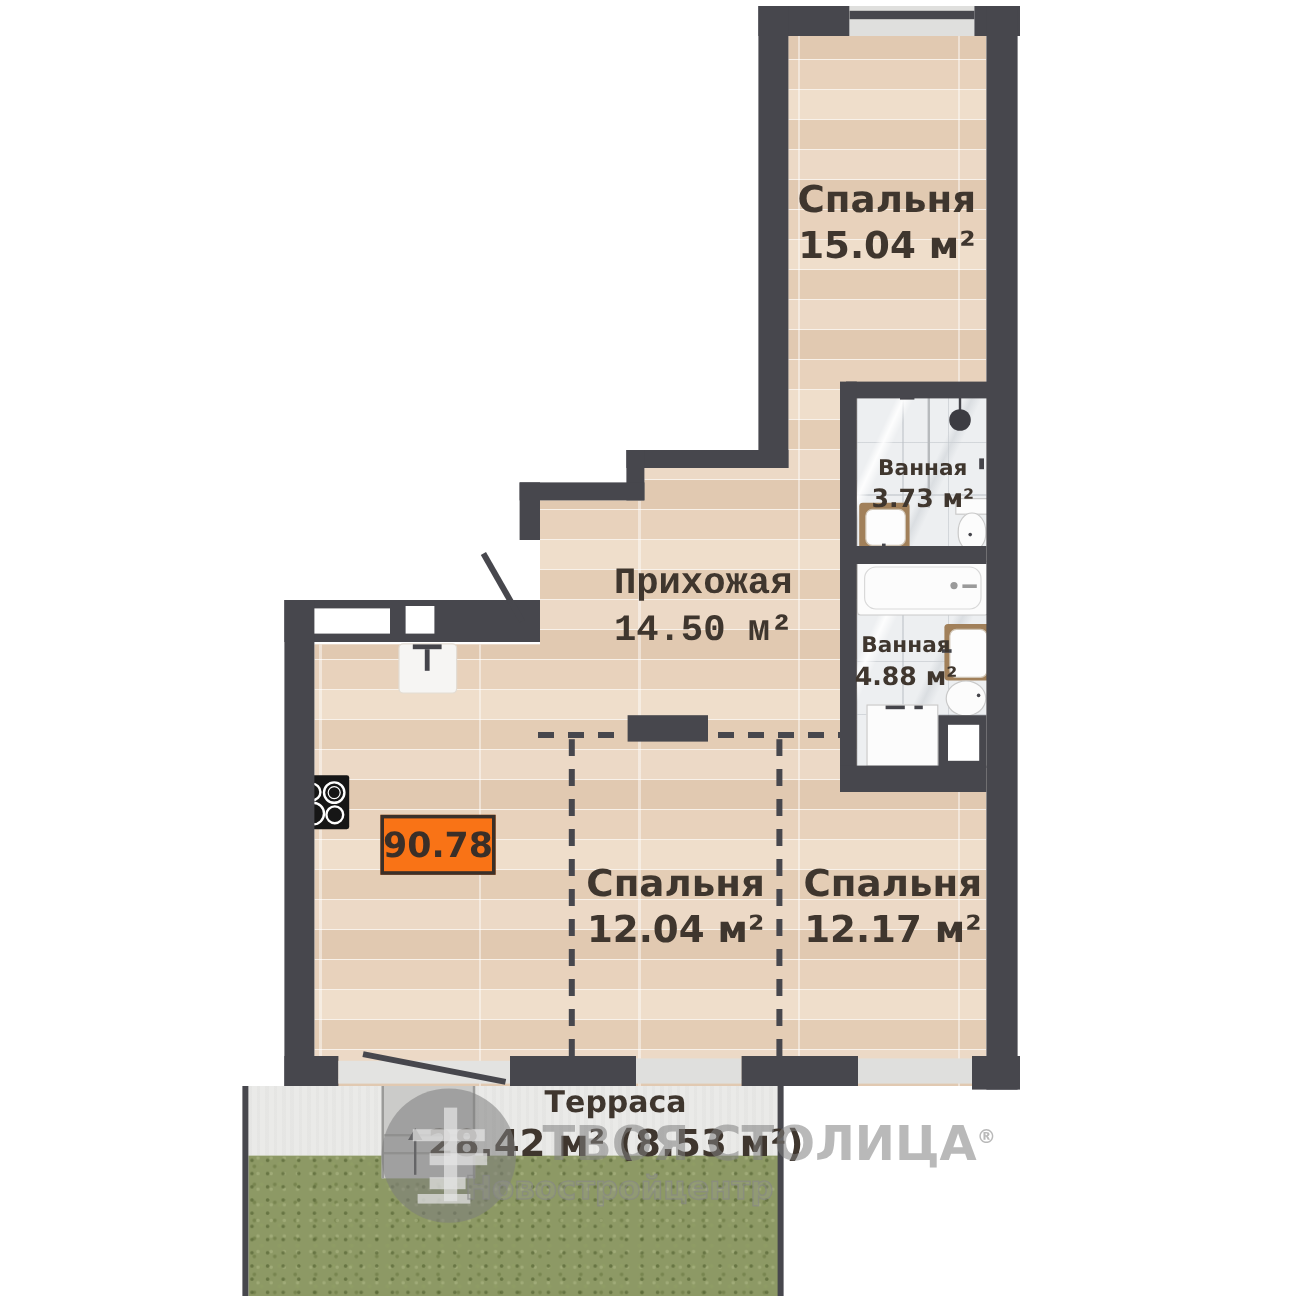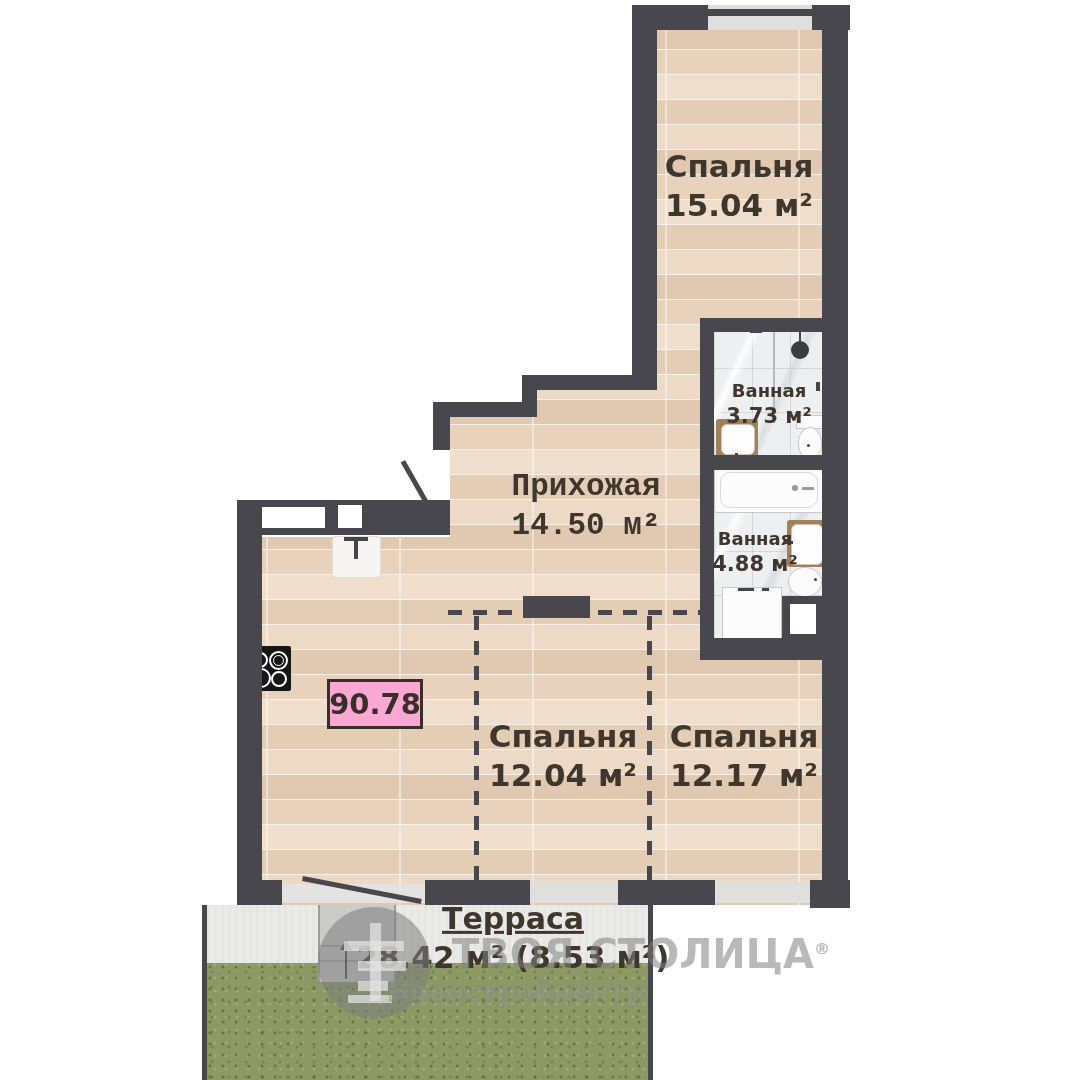--- a/index.html
+++ b/index.html
@@ -40,22 +40,22 @@
   .whitefill{position:absolute;background:#ffffff;}
   .dash-v{position:absolute;width:5px;background:repeating-linear-gradient(180deg,#47474d 0 14px,transparent 14px 25px);}
   .dash-h{position:absolute;height:5px;background:repeating-linear-gradient(90deg,#47474d 0 14px,transparent 14px 25px);}
   .leaf{position:absolute;height:5px;background:#47474d;transform-origin:0 0;}
   
   .room-label{position:absolute;transform:translate(-50%,-50%);text-align:center;color:#3f362e;font-weight:600;white-space:nowrap;line-height:1.25;}
   .room-name{font-size:31px;}
   .room-area{font-size:31px;}
   .room-label.small .room-name{font-size:18px;}
   .room-label.small .room-area{font-size:21px;}
-  .total-box{position:absolute;left:317px;top:679px;width:90px;height:44px;background:#f9a8d4;border:3px solid #3a2f28;
-             display:flex;align-items:center;justify-content:center;font-size:29px;font-weight:700;color:#3a2f28;margin-left:10px;}
+  .total-box{position:absolute;left:317px;top:679px;width:90px;height:44px;background:#f97316;border:3px solid #3a2f28;
+             display:flex;align-items:center;justify-content:center;font-size:29px;font-weight:700;color:#3a2f28;}
   
   .white-fixture{position:absolute;background:#fcfcfc;border:1.5px solid #c9c9c9;}
   .vanity{position:absolute;background:#a1805a;border-radius:3px;}
   .basin{position:absolute;background:#fdfdfd;border:1px solid #cfc4b4;border-radius:6px;}
   .mark{position:absolute;background:#44444a;}
   .cooktop{position:absolute;left:246px;top:646px;width:45px;height:45px;background:#161616;border-radius:2px;}
   .burner{position:absolute;border:2px solid #ffffff;border-radius:50%;}
   .burner .inner{position:absolute;inset:2px;border:1.5px solid #ffffff;border-radius:50%;}
   
   .wm-circle{position:absolute;left:318px;top:907px;width:112px;height:112px;border-radius:50%;background:rgba(125,125,125,0.55);}
@@ -181,21 +181,21 @@
   </div>
   <div class="room-label" style="left:563px;top:756px;">
     <div class="room-name">Спальня</div>
     <div class="room-area">12.04 м²</div>
   </div>
   <div class="room-label" style="left:744px;top:756px;">
     <div class="room-name">Спальня</div>
     <div class="room-area">12.17 м²</div>
   </div>
   <div class="room-label" style="left:513px;top:938px;">
-    <div class="room-name" style="font-size:30px;text-decoration:underline;">Терраса</div>
+    <div class="room-name" style="font-size:25px;">Терраса</div>
     <div class="room-area">28.42 м² (8.53 м²)</div>
   </div>
 
   <div class="total-box">
     <span>90.78</span>
   </div>
 
   <div class="wm-circle">
     <div class="wm-bar" style="left:52px;top:16px;width:11px;height:78px;"></div>
     <div class="wm-bar" style="left:26px;top:34px;width:60px;height:10px;"></div>

